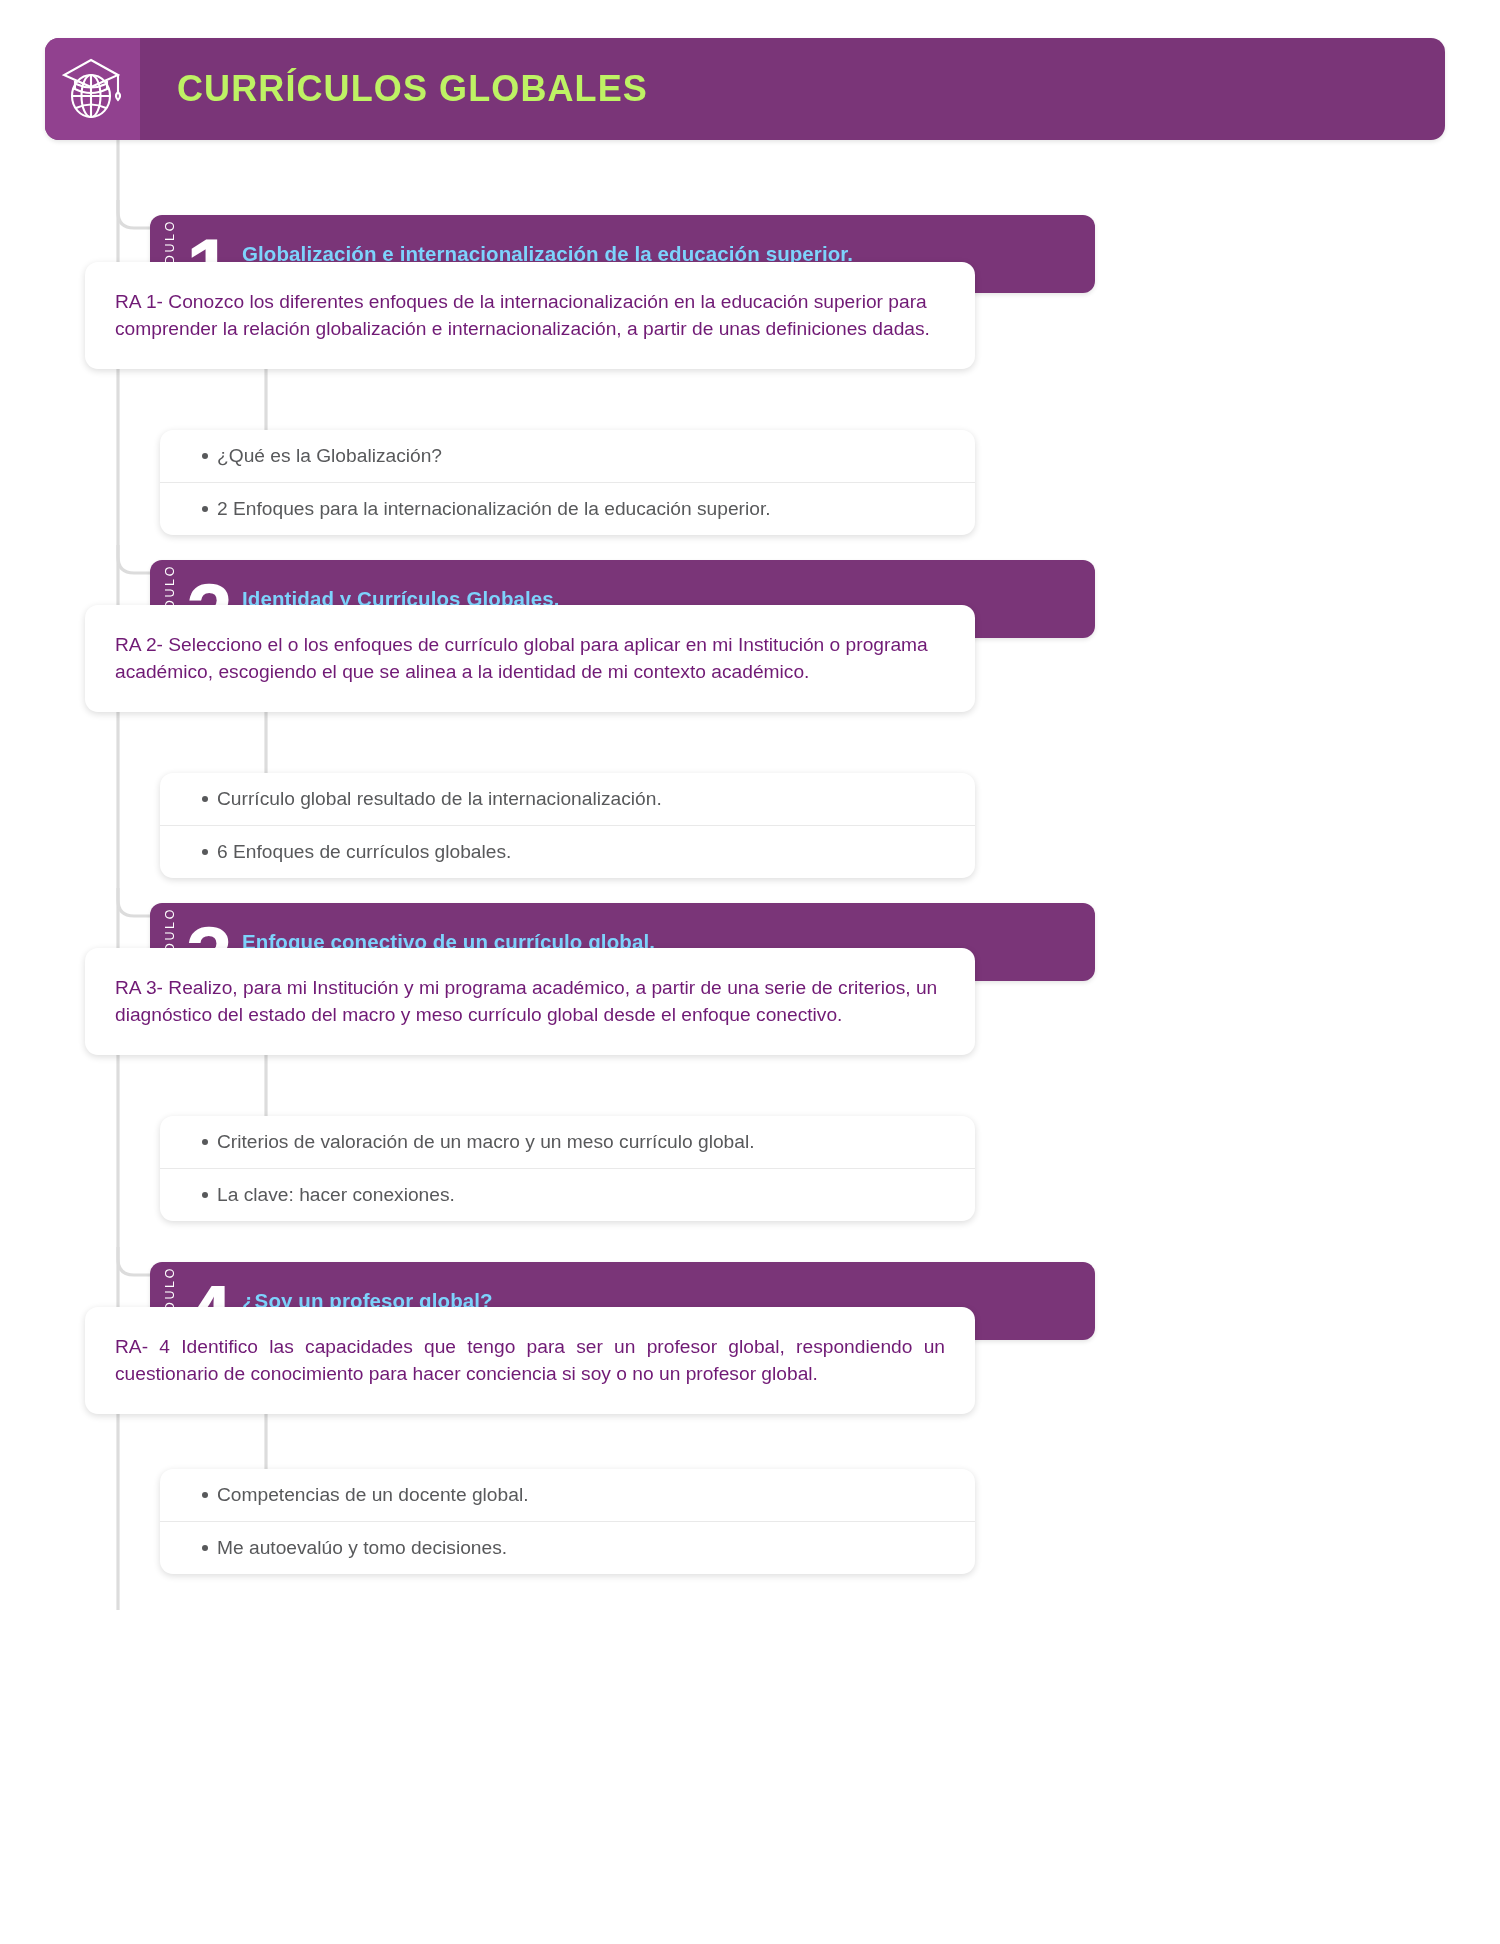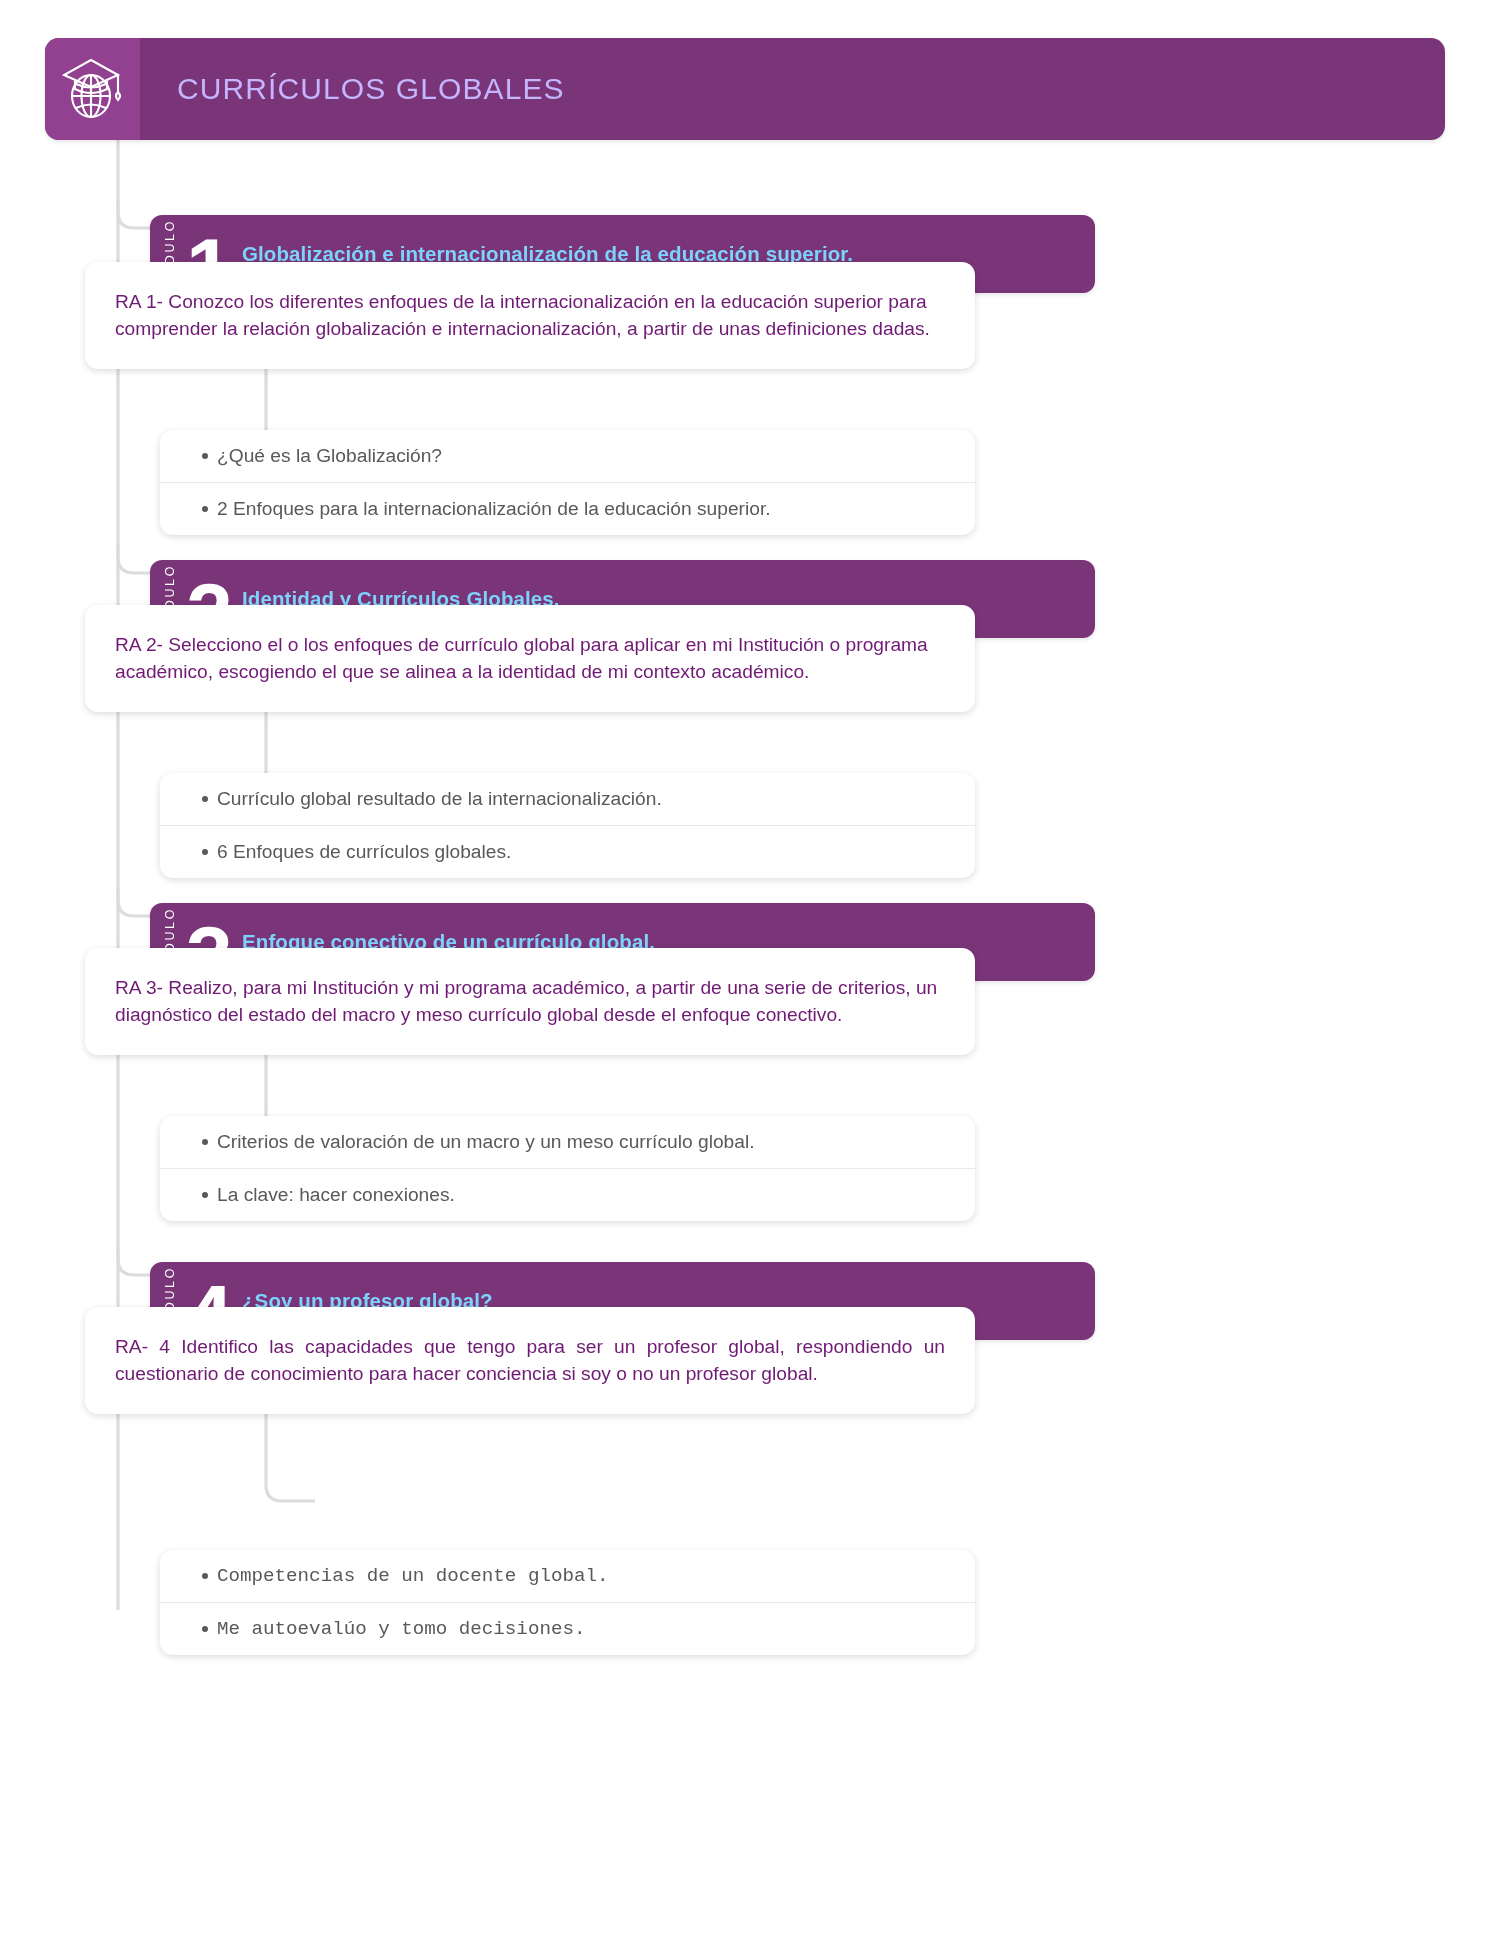--- a/index.html
+++ b/index.html
@@ -23,23 +23,23 @@
     display:flex;align-items:center;
     box-shadow:0 2px 4px rgba(0,0,0,.10);
     overflow:hidden;
   }
   .header-icon{
     width:95px;height:102px;flex:0 0 95px;
     background:#91418F;
     display:flex;align-items:center;justify-content:center;
   }
   .header-title{
-    color:#c4b5fd;
-    font-size:30px;
-    font-weight:400;
+    color:#bef264;
+    font-size:36px;
+    font-weight:700;
     letter-spacing:1.1px;
     margin-left:37px;
   }
 
   
   .module{position:absolute;left:150px;}
   .mod-head{
     position:relative;
     width:945px;height:78px;
     background:#7A3578;
@@ -248,21 +248,21 @@
       <div class="mod-badge">
         <span class="mod-label">MÓDULO</span>
         <span class="mod-num">4</span>
       </div>
       <div class="mod-name">¿Soy un profesor global?</div>
     </div>
   </div>
   <div class="ra-card" style="top:1307px;">
     <div class="ra-text justified">RA- 4 Identifico las capacidades que tengo para ser un profesor global, respondiendo un cuestionario de conocimiento para hacer conciencia si soy o no un profesor global.</div>
   </div>
-  <div class="bullets" style="top:1550px;font-family:Liberation Mono, monospace;">
+  <div class="bullets" style="top:1469px;">
     <div class="bullet">
       <span class="dot"></span>
       <span>Competencias de un docente global.</span>
     </div>
     <div class="bullet">
       <span class="dot"></span>
       <span>Me autoevalúo y tomo decisiones.</span>
     </div>
   </div>
 

